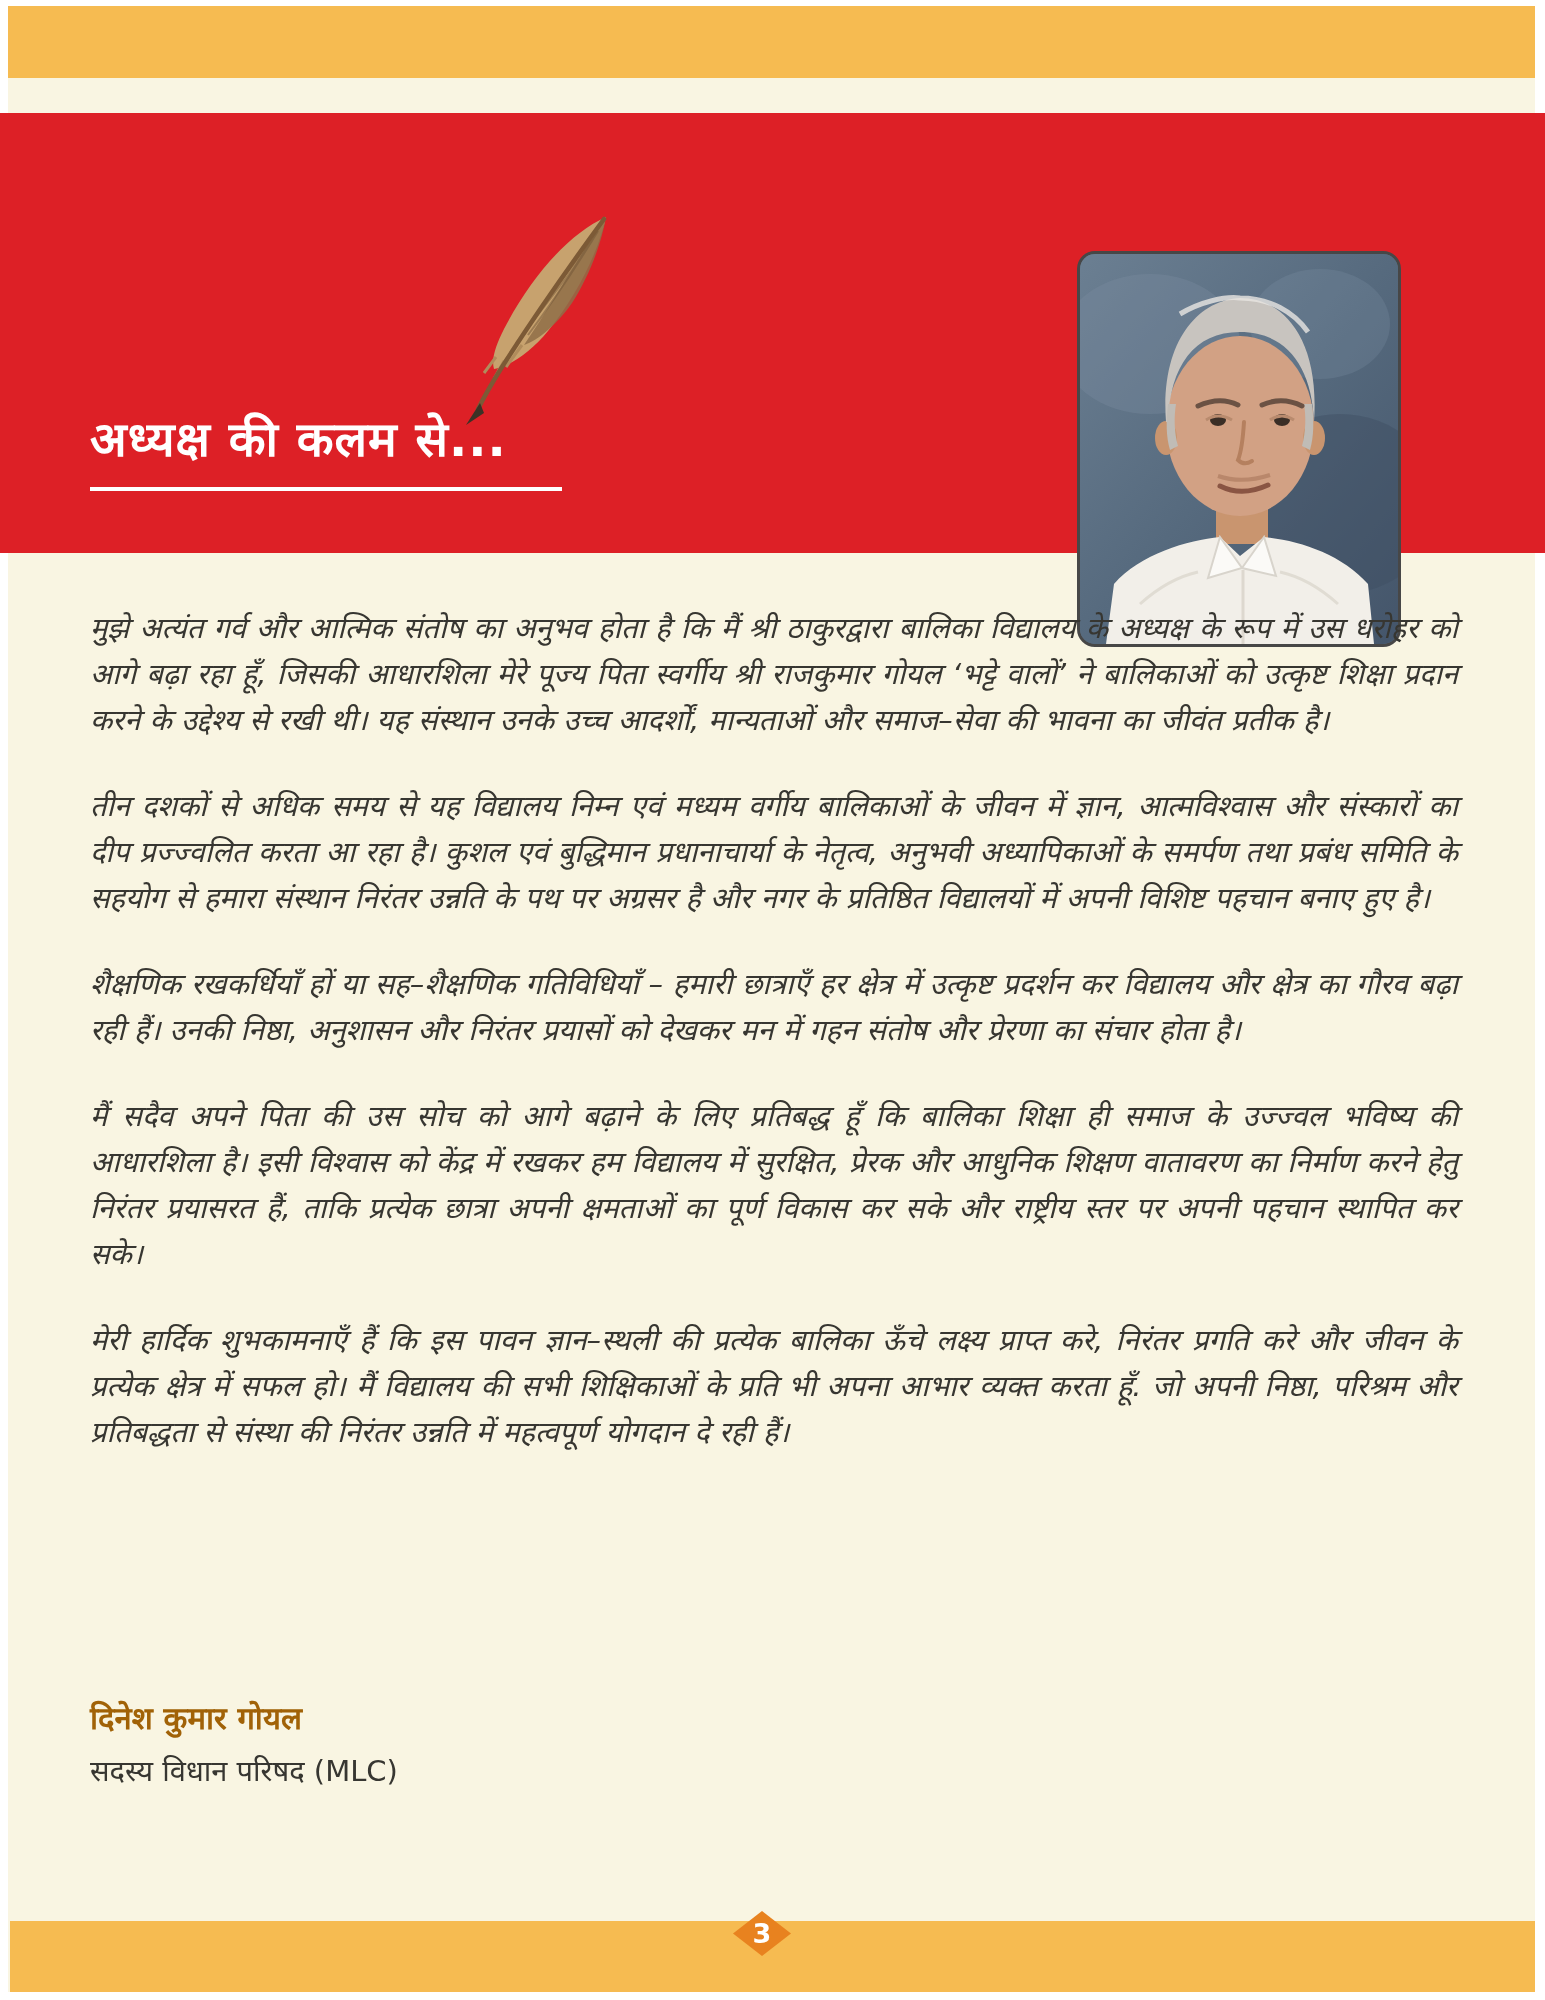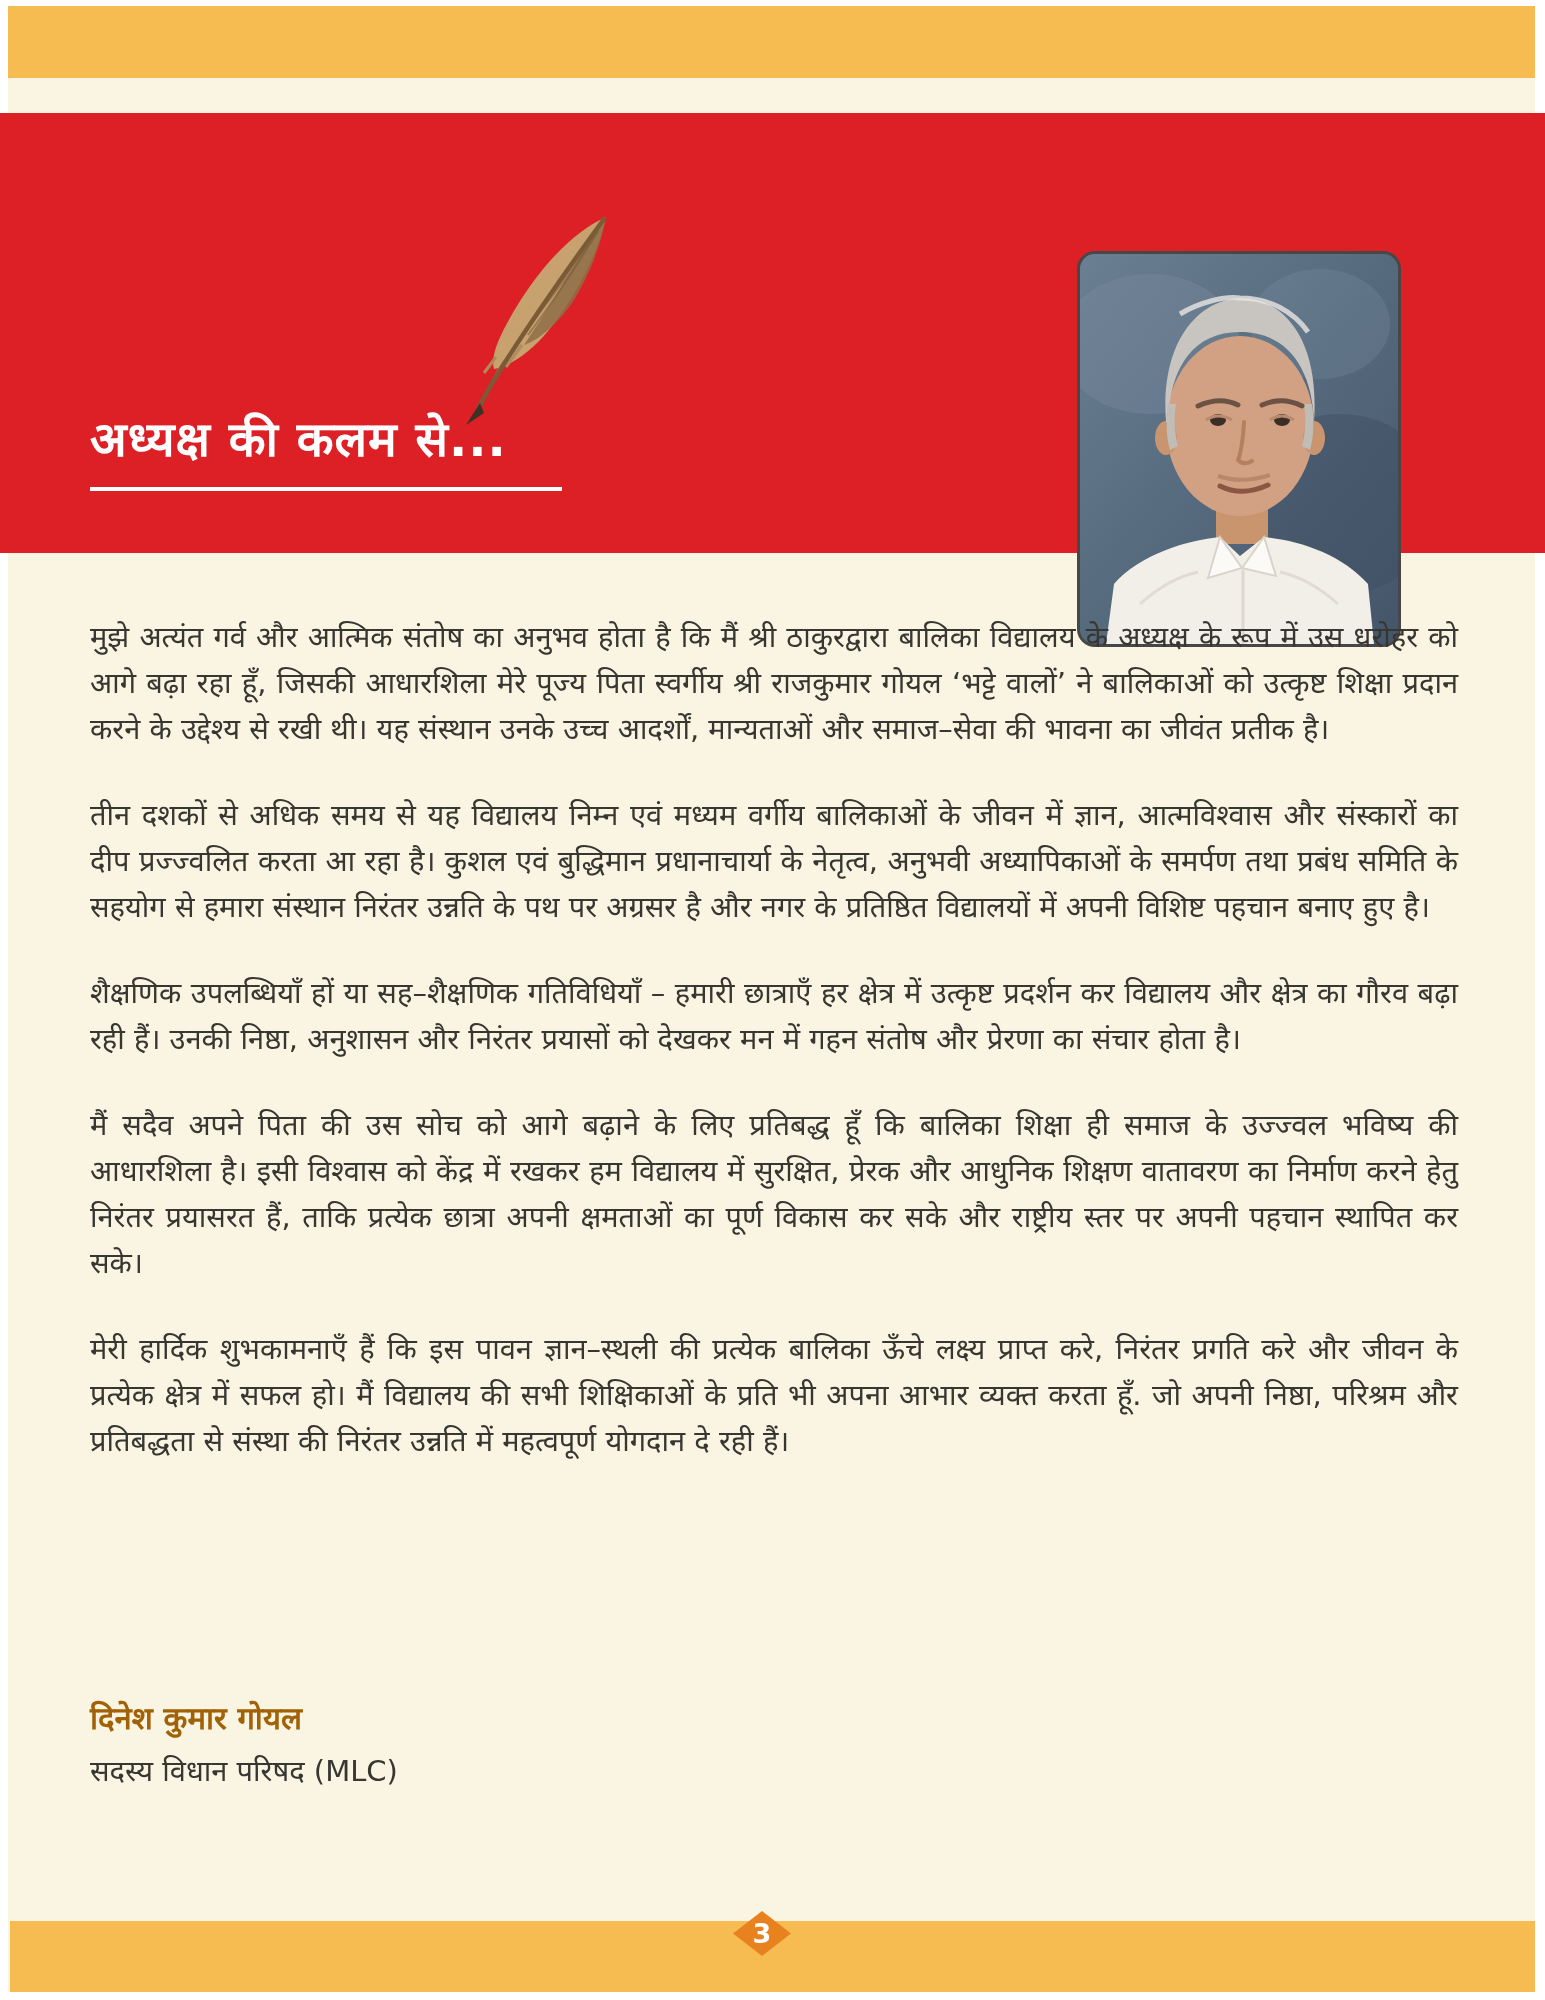--- a/index.html
+++ b/index.html
@@ -39,21 +39,21 @@
     border-radius:18px;overflow:hidden;
     border:3px solid #474747;
     background:#5a6b7c;
   }
   .photo-frame svg{display:block;width:100%;height:100%;}
   .body-text{
     position:absolute;left:90px;top:598px;width:1368px;
     font-size:29px;line-height:46px;color:#373631;
     text-align:justify;
   }
-  .body-text p{margin:16px 0 40px 0;}
+  .body-text p{margin:7px 0 40px 0;font-style:italic;}
   .signature{
     position:absolute;left:90px;top:1692px;
     color:#373631;font-size:29px;line-height:53px;
   }
   .signature .name{font-weight:bold;font-size:31px;color:#a16207;}
   .bottom-bar{
     position:absolute;left:10px;right:10px;top:1921px;height:71px;
     background:#F6BB51;
   }
   .page-num-diamond{
@@ -122,21 +122,21 @@
         <path d="M164,168 C163,184 162,196 158,206 Q164,212 172,207" stroke="#B5805F" stroke-width="4" fill="none" stroke-linecap="round"></path>
         <path d="M140,232 Q162,243 188,231" stroke="#8A5543" stroke-width="5" fill="none" stroke-linecap="round"></path>
         <path d="M138,222 Q162,230 190,221" stroke="#A9765A" stroke-width="4" fill="none" opacity="0.6"></path>
       </svg>
     </div>
   </div>
 
   <div class="body-text">
     <p>मुझे अत्यंत गर्व और आत्मिक संतोष का अनुभव होता है कि मैं श्री ठाकुरद्वारा बालिका विद्यालय के अध्यक्ष के रूप में उस धरोहर को आगे बढ़ा रहा हूँ, जिसकी आधारशिला मेरे पूज्य पिता स्वर्गीय श्री राजकुमार गोयल ‘भट्टे वालों’ ने बालिकाओं को उत्कृष्ट शिक्षा प्रदान करने के उद्देश्य से रखी थी। यह संस्थान उनके उच्च आदर्शों, मान्यताओं और समाज–सेवा की भावना का जीवंत प्रतीक है।</p>
     <p>तीन दशकों से अधिक समय से यह विद्यालय निम्न एवं मध्यम वर्गीय बालिकाओं के जीवन में ज्ञान, आत्मविश्वास और संस्कारों का दीप प्रज्ज्वलित करता आ रहा है। कुशल एवं बुद्धिमान प्रधानाचार्या के नेतृत्व, अनुभवी अध्यापिकाओं के समर्पण तथा प्रबंध समिति के सहयोग से हमारा संस्थान निरंतर उन्नति के पथ पर अग्रसर है और नगर के प्रतिष्ठित विद्यालयों में अपनी विशिष्ट पहचान बनाए हुए है।</p>
-    <p>शैक्षणिक उपलब्धियाँ हों या सह–शैक्षणिक गतिविधियाँ – हमारी छात्राएँ हर क्षेत्र में उत्कृष्ट प्रदर्शन कर विद्यालय और क्षेत्र का गौरव बढ़ा रही हैं। उनकी निष्ठा, अनुशासन और निरंतर प्रयासों को देखकर मन में गहन संतोष और प्रेरणा का संचार होता है।</p>
+    <p>शैक्षणिक रखकर्धियाँ हों या सह–शैक्षणिक गतिविधियाँ – हमारी छात्राएँ हर क्षेत्र में उत्कृष्ट प्रदर्शन कर विद्यालय और क्षेत्र का गौरव बढ़ा रही हैं। उनकी निष्ठा, अनुशासन और निरंतर प्रयासों को देखकर मन में गहन संतोष और प्रेरणा का संचार होता है।</p>
     <p>मैं सदैव अपने पिता की उस सोच को आगे बढ़ाने के लिए प्रतिबद्ध हूँ कि बालिका शिक्षा ही समाज के उज्ज्वल भविष्य की आधारशिला है। इसी विश्वास को केंद्र में रखकर हम विद्यालय में सुरक्षित, प्रेरक और आधुनिक शिक्षण वातावरण का निर्माण करने हेतु निरंतर प्रयासरत हैं, ताकि प्रत्येक छात्रा अपनी क्षमताओं का पूर्ण विकास कर सके और राष्ट्रीय स्तर पर अपनी पहचान स्थापित कर सके।</p>
     <p>मेरी हार्दिक शुभकामनाएँ हैं कि इस पावन ज्ञान–स्थली की प्रत्येक बालिका ऊँचे लक्ष्य प्राप्त करे, निरंतर प्रगति करे और जीवन के प्रत्येक क्षेत्र में सफल हो। मैं विद्यालय की सभी शिक्षिकाओं के प्रति भी अपना आभार व्यक्त करता हूँ. जो अपनी निष्ठा, परिश्रम और प्रतिबद्धता से संस्था की निरंतर उन्नति में महत्वपूर्ण योगदान दे रही हैं।</p>
   </div>
 
   <div class="signature">
     <div class="name">दिनेश कुमार गोयल</div>
     <div>सदस्य विधान परिषद (MLC)</div>
   </div>
 
   <div class="bottom-bar"></div>

